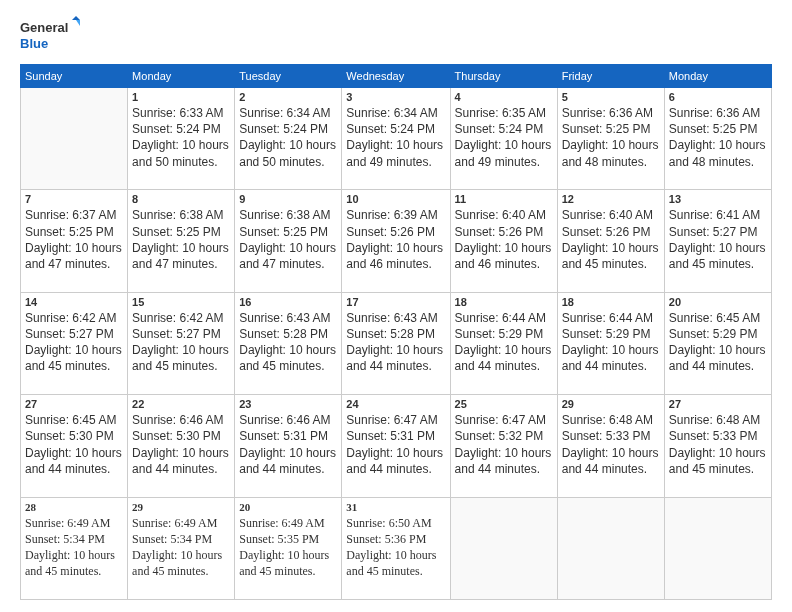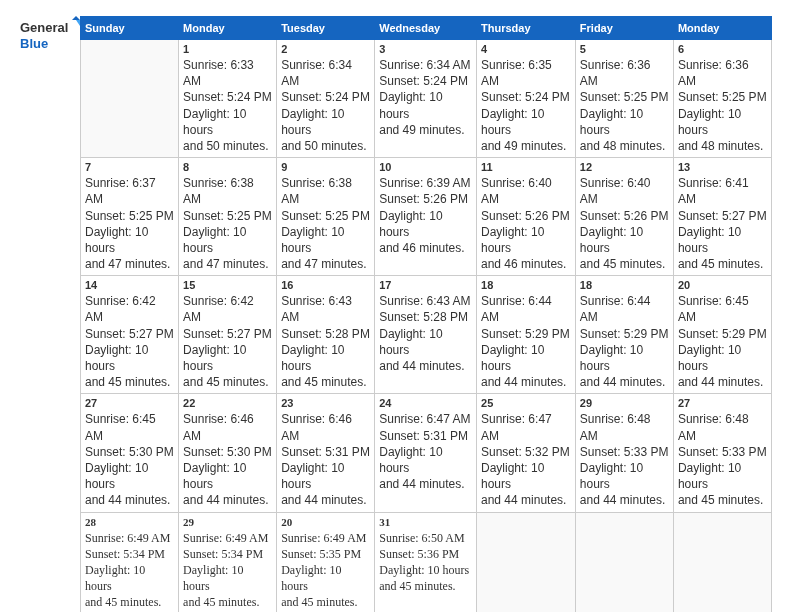--- a/index.html
+++ b/index.html
@@ -8,21 +8,21 @@
       background: #fff;
       width: 792px;
       height: 612px;
       overflow: hidden;
     }
     .page {
       width: 792px;
       height: 612px;
       padding: 16px 20px 12px 20px;
       display: flex;
-      flex-direction: row;
+      flex-direction: column;
     }
     .header {
       display: flex;
       justify-content: space-between;
       align-items: flex-start;
       margin-bottom: 8px;
     }
     .logo {
       display: flex;
       align-items: center;
@@ -44,21 +44,21 @@
     .calendar {
       width: 100%;
       border-collapse: collapse;
       flex: 1;
       font-size: 10px;
     }
     .calendar thead tr th {
       background-color: #1565c0;
       color: #fff;
       font-size: 11px;
-      font-weight: bold;
+      font-weight: normal;
       padding: 5px 4px;
       text-align: left;
       border: 1px solid #1565c0;
     }
     .calendar tbody tr td {
       border: 1px solid #ccc;
       vertical-align: top;
       padding: 3px 4px;
       width: 113px;
       min-height: 80px;

